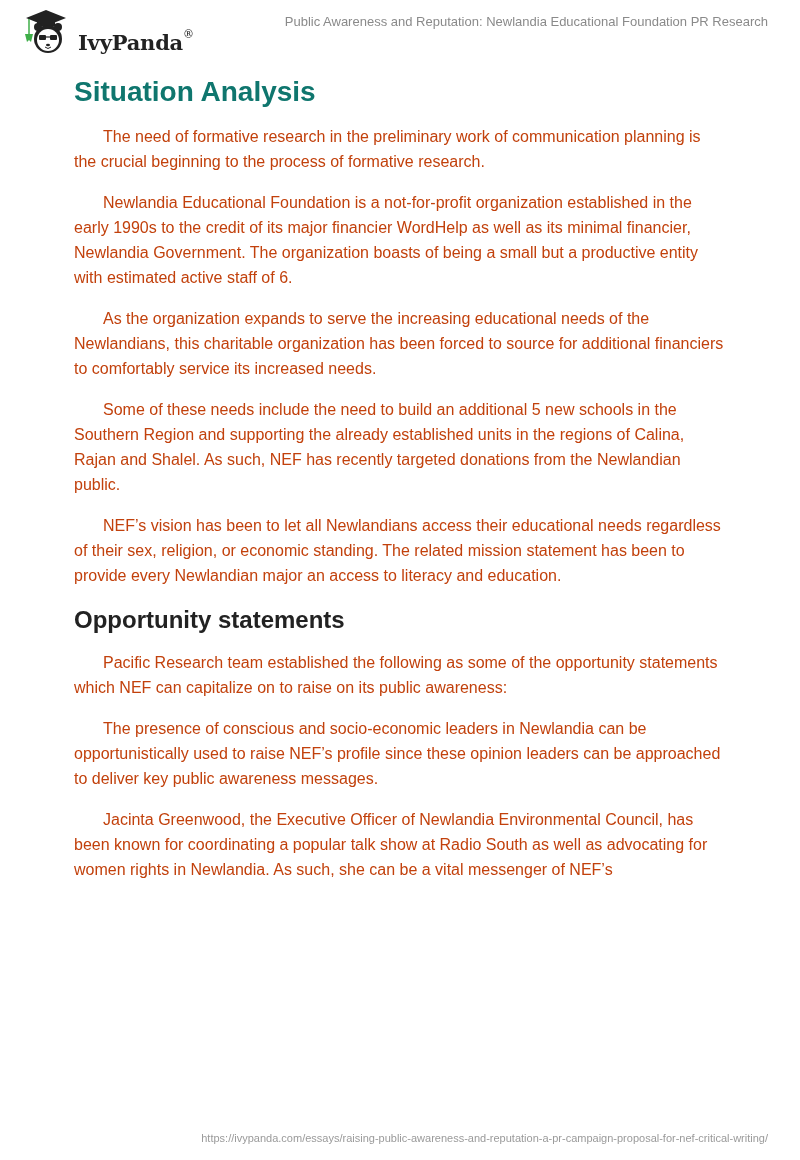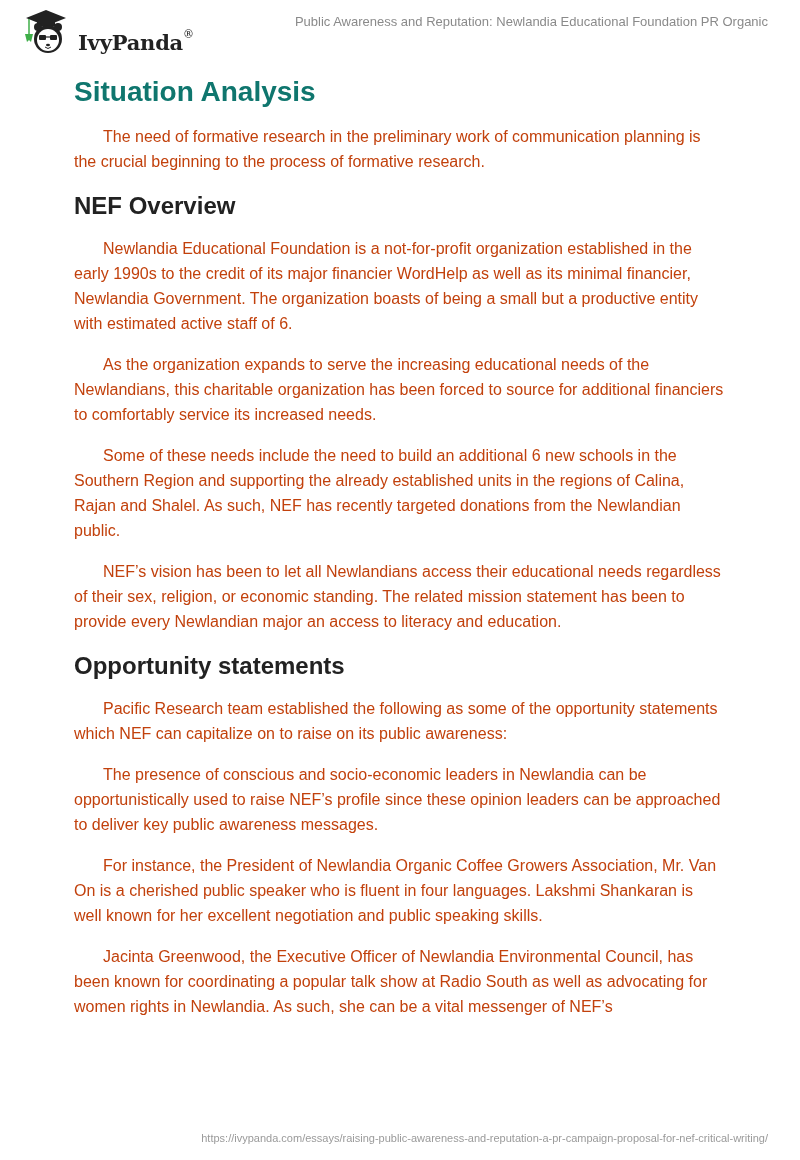--- a/index.html
+++ b/index.html
@@ -31,33 +31,31 @@
       <circle cx="18" cy="19" r="4" fill="#222"></circle>
       <circle cx="38" cy="19" r="4" fill="#222"></circle>
       <rect x="19" y="27" width="7" height="5" rx="1" fill="#222"></rect>
       <rect x="30" y="27" width="7" height="5" rx="1" fill="#222"></rect>
       <line x1="26" y1="29" x2="30" y2="29" stroke="#222" stroke-width="1.2"></line>
       <ellipse cx="28" cy="37" rx="2" ry="1.3" fill="#222"></ellipse>
       <path d="M25,39 Q28,42 31,39" stroke="#222" stroke-width="1" fill="none"></path>
     </svg>
     <span class="logo-text"><span>IvyPanda</span><sup>®</sup></span>
   </div>
-  <div class="doc-title">Public Awareness and Reputation: Newlandia Educational Foundation PR Organic</div>
+  <div class="doc-title">Public Awareness and Reputation: Newlandia Educational Foundation PR Research</div>
 </div>
 
 <div class="content">
   <h1>Situation Analysis</h1>
   <p>The need of formative research in the preliminary work of communication planning is the crucial beginning to the process of formative research.</p>
 
-  <h2>NEF Overview</h2>
   <p>Newlandia Educational Foundation is a not-for-profit organization established in the early 1990s to the credit of its major financier WordHelp as well as its minimal financier, Newlandia Government. The organization boasts of being a small but a productive entity with estimated active staff of 6.</p>
   <p>As the organization expands to serve the increasing educational needs of the Newlandians, this charitable organization has been forced to source for additional financiers to comfortably service its increased needs.</p>
-  <p>Some of these needs include the need to build an additional 6 new schools in the Southern Region and supporting the already established units in the regions of Calina, Rajan and Shalel. As such, NEF has recently targeted donations from the Newlandian public.</p>
+  <p>Some of these needs include the need to build an additional 5 new schools in the Southern Region and supporting the already established units in the regions of Calina, Rajan and Shalel. As such, NEF has recently targeted donations from the Newlandian public.</p>
   <p>NEF’s vision has been to let all Newlandians access their educational needs regardless of their sex, religion, or economic standing. The related mission statement has been to provide every Newlandian major an access to literacy and education.</p>
 
   <h2>Opportunity statements</h2>
   <p>Pacific Research team established the following as some of the opportunity statements which NEF can capitalize on to raise on its public awareness:</p>
   <p>The presence of conscious and socio-economic leaders in Newlandia can be opportunistically used to raise NEF’s profile since these opinion leaders can be approached to deliver key public awareness messages.</p>
-  <p>For instance, the President of Newlandia Organic Coffee Growers Association, Mr. Van On is a cherished public speaker who is fluent in four languages. Lakshmi Shankaran is well known for her excellent negotiation and public speaking skills.</p>
   <p>Jacinta Greenwood, the Executive Officer of Newlandia Environmental Council, has been known for coordinating a popular talk show at Radio South as well as advocating for women rights in Newlandia. As such, she can be a vital messenger of NEF’s</p>
 </div>
 
 <div class="footer-url">https://ivypanda.com/essays/raising-public-awareness-and-reputation-a-pr-campaign-proposal-for-nef-critical-writing/</div>
 
 </body></html>

